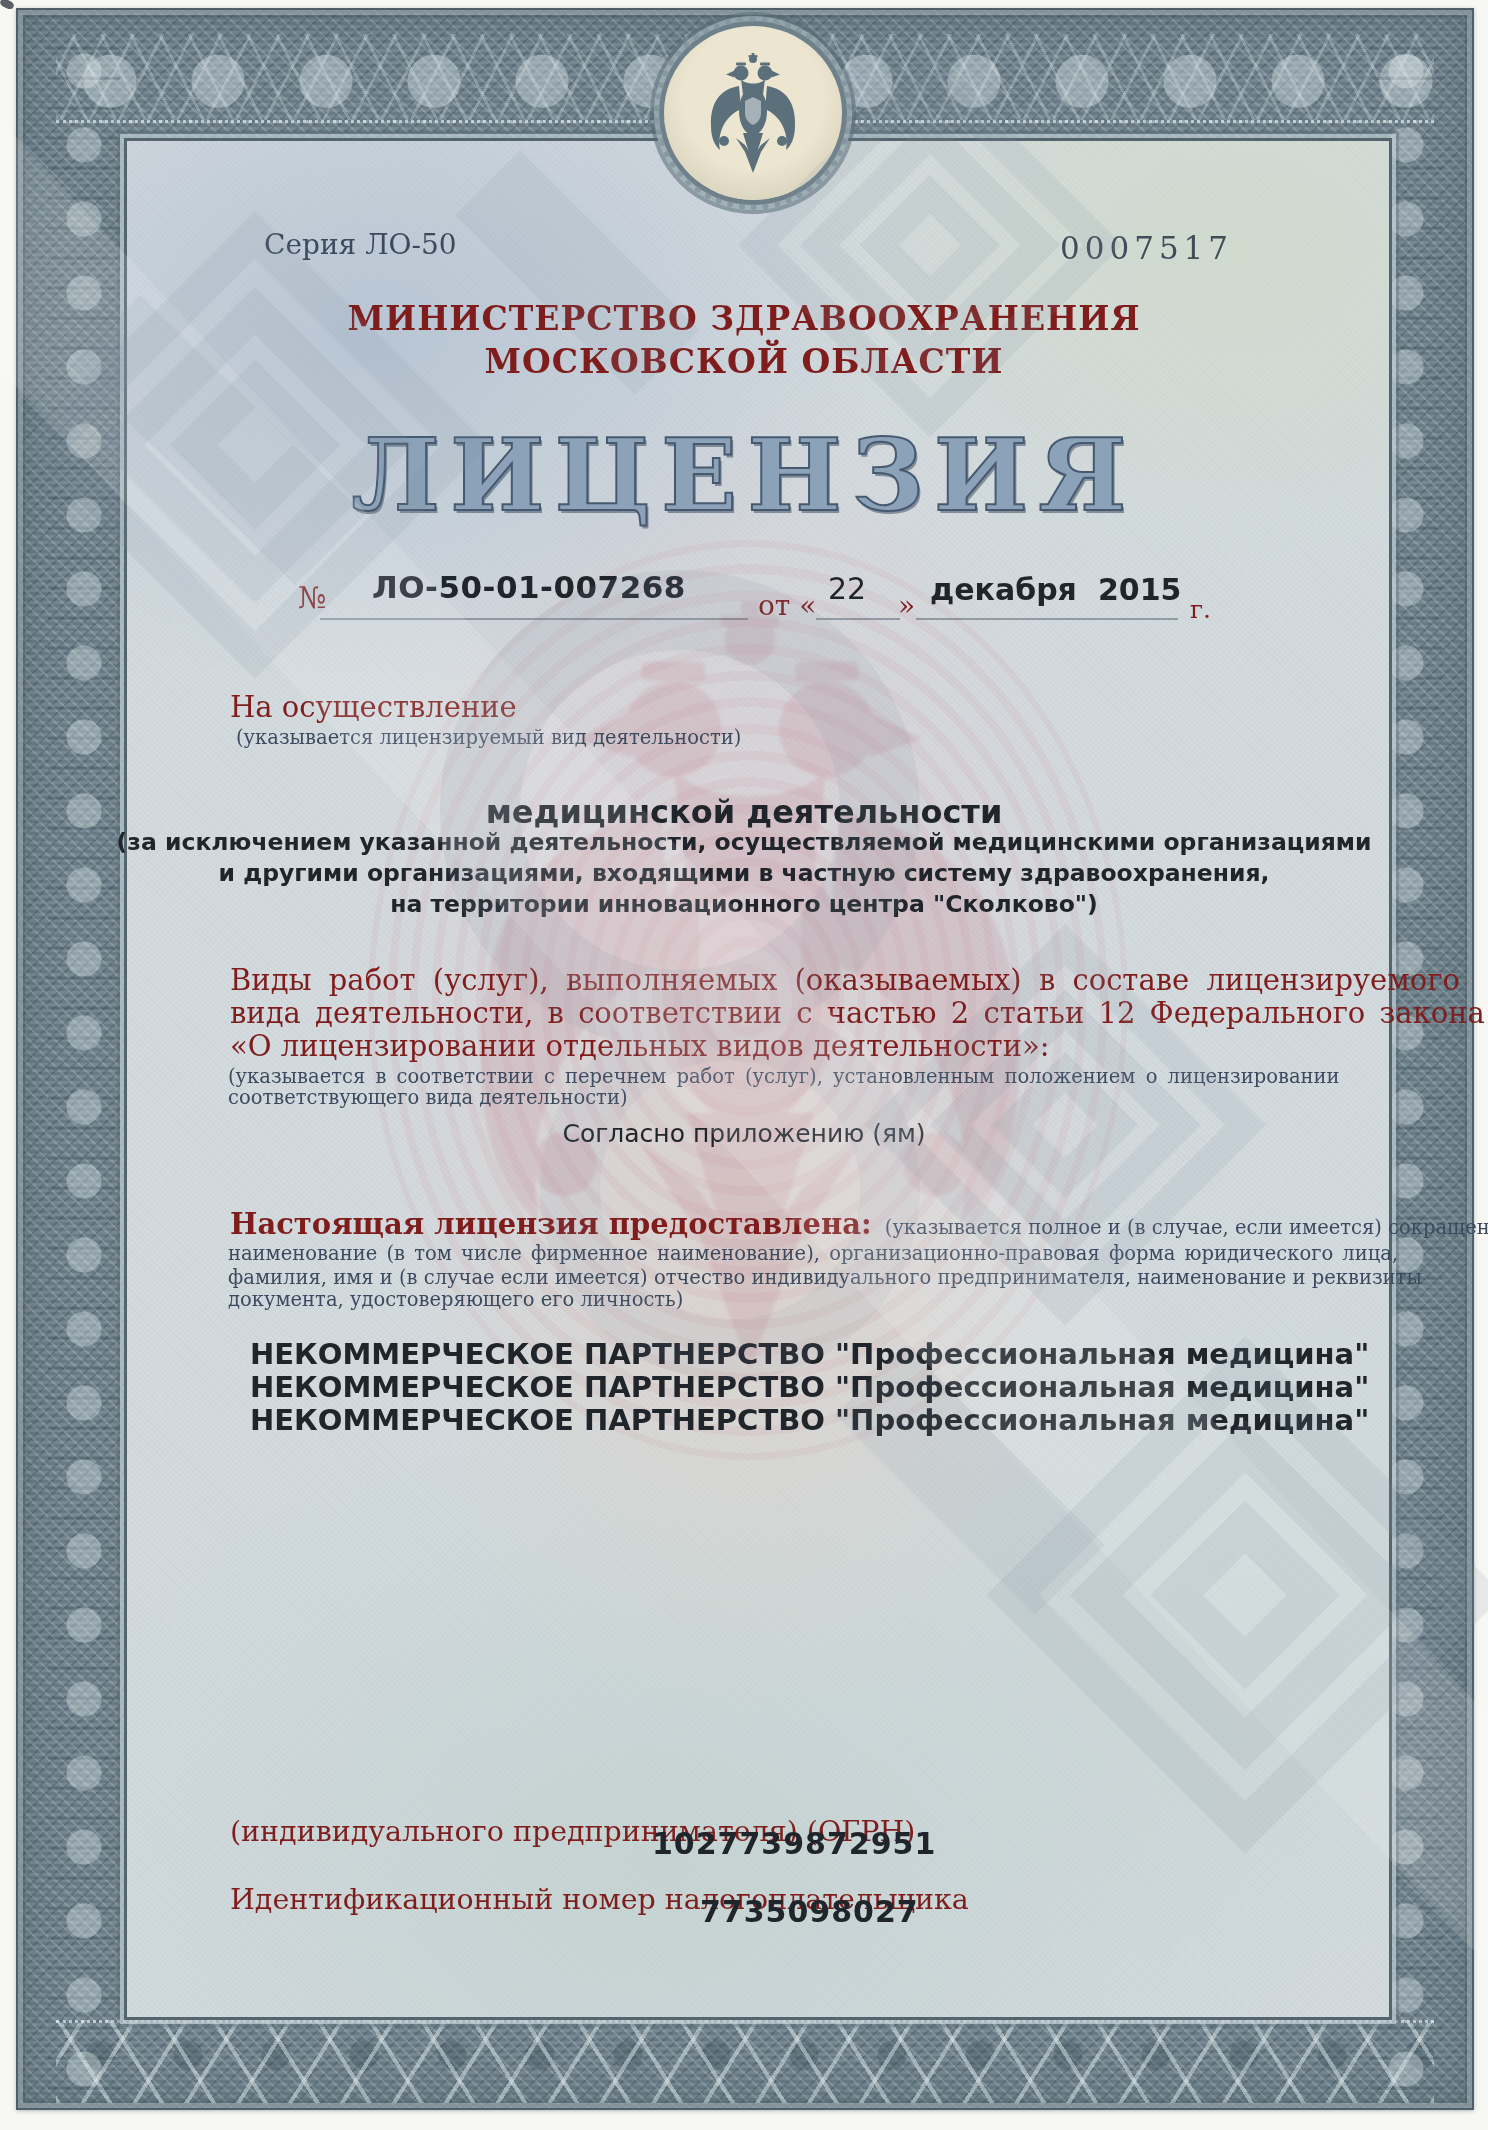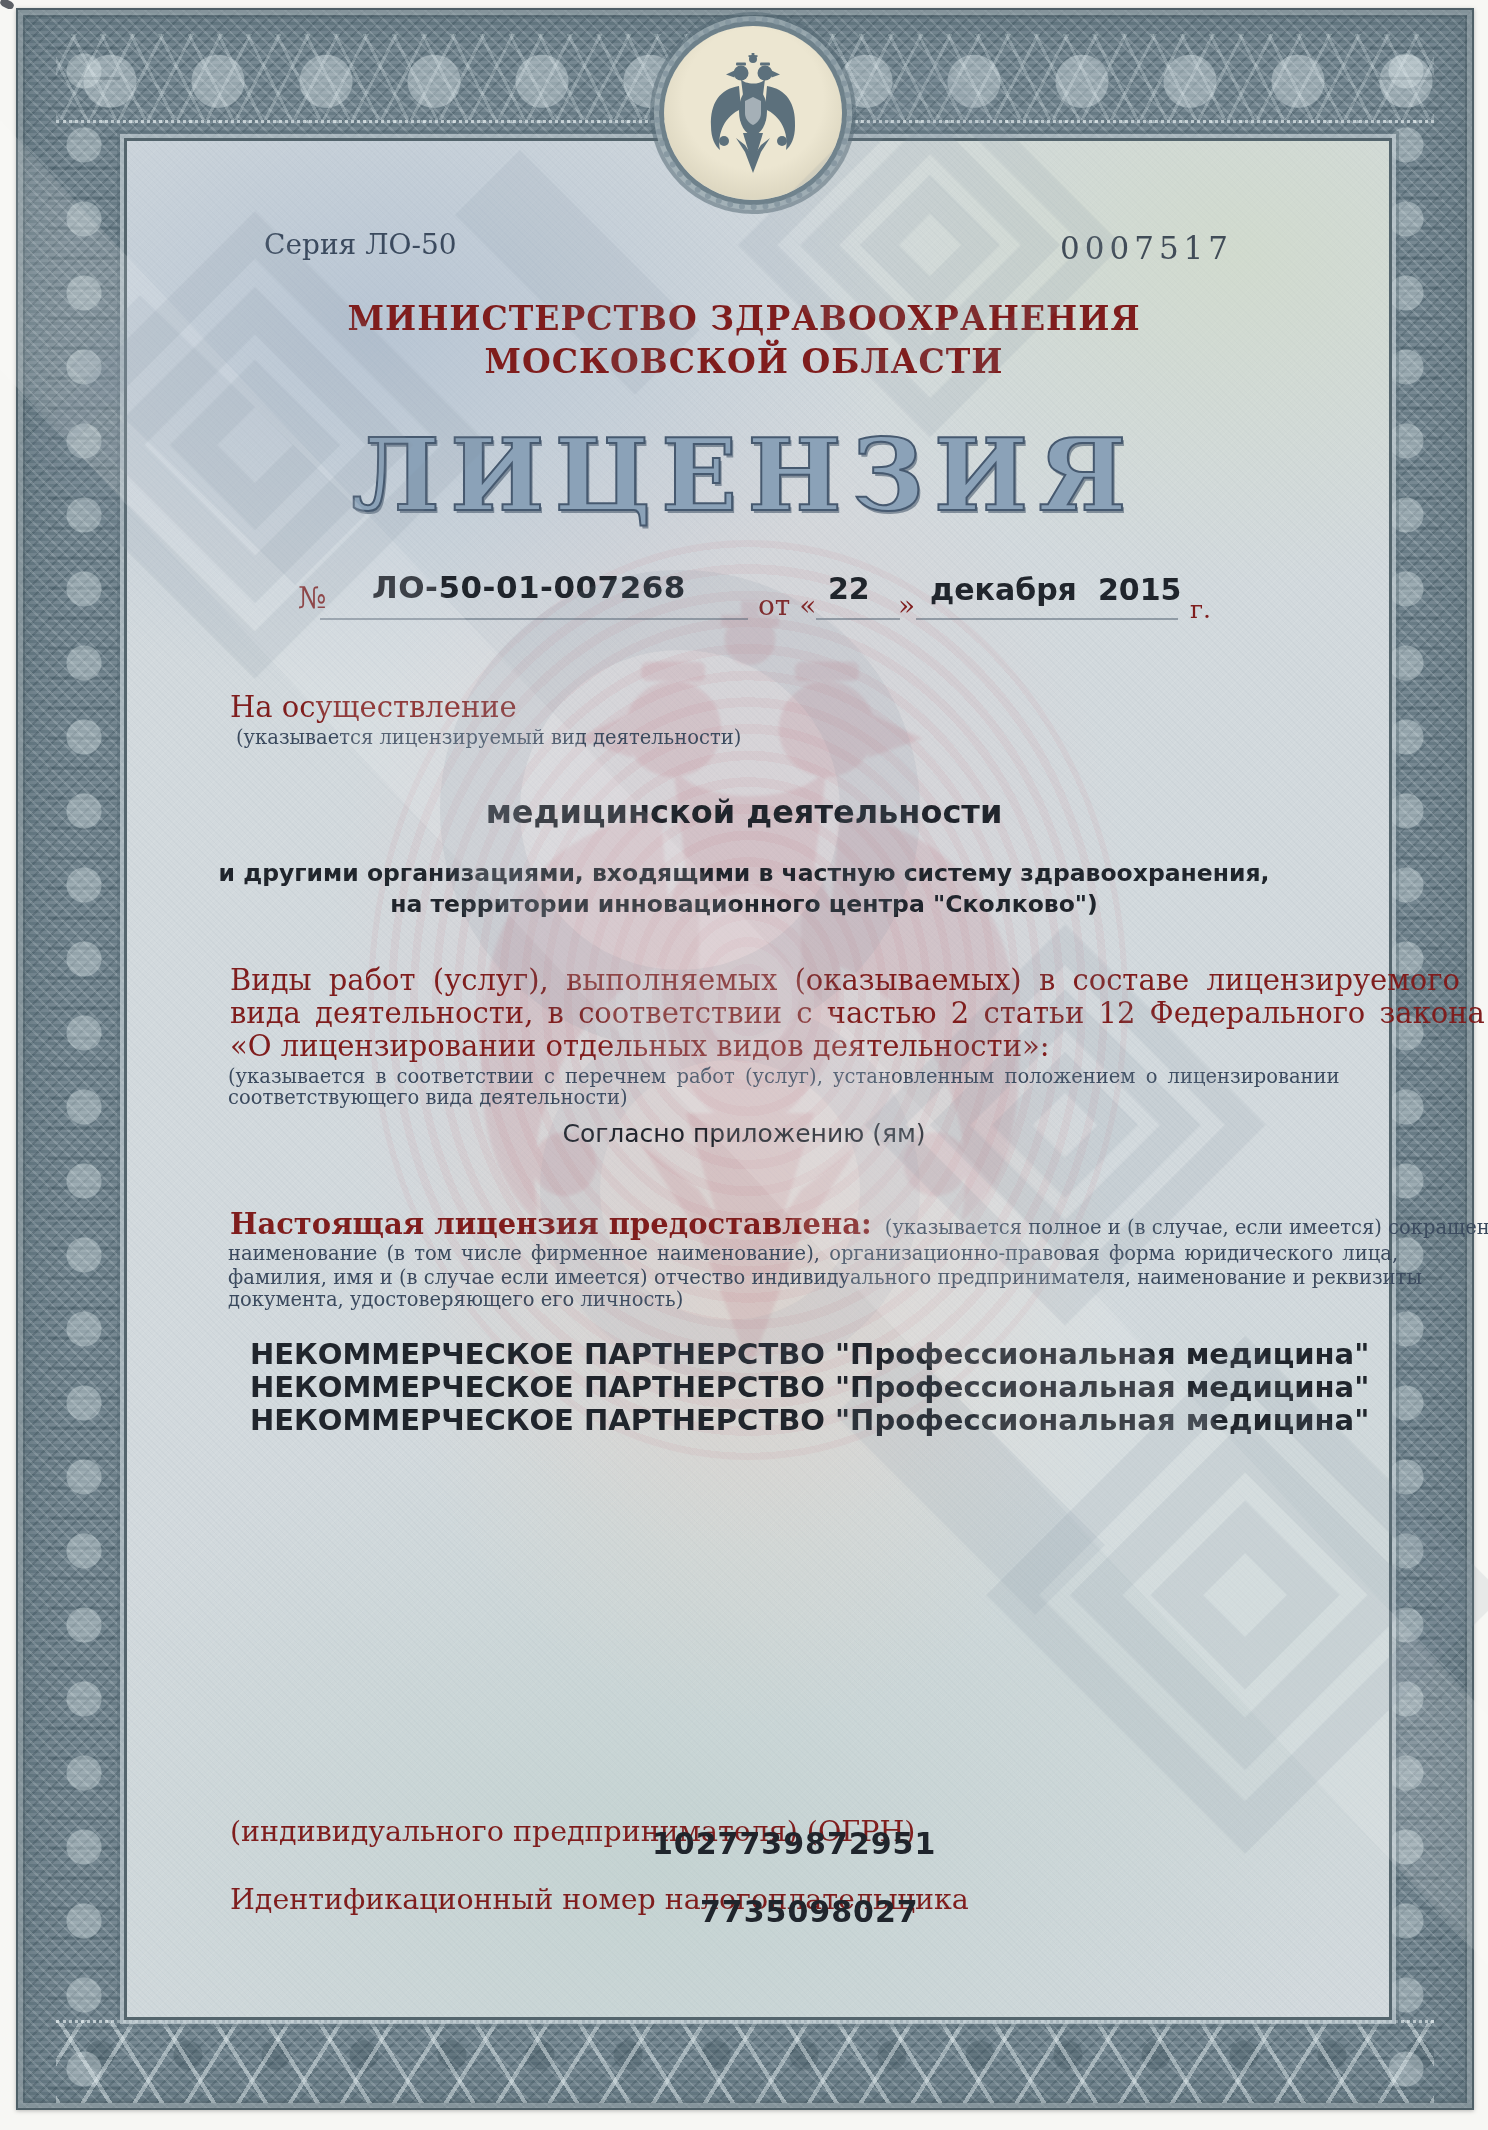--- a/index.html
+++ b/index.html
@@ -168,32 +168,33 @@
 
   <div class="t serif ink center" style="top:300px;font-size:33px;font-weight:bold;letter-spacing:1px">МИНИСТЕРСТВО ЗДРАВООХРАНЕНИЯ</div>
   <div class="t serif ink center" style="top:343px;font-size:33px;font-weight:bold;letter-spacing:1px">МОСКОВСКОЙ ОБЛАСТИ</div>
 
   <div class="t serif title center" style="top:418px">ЛИЦЕНЗИЯ</div>
 
   <div class="t serif ink" style="left:298px;top:581px;font-size:30px">№</div>
   <div class="t sans ink-dark" style="left:372px;top:570px;font-size:31px;font-weight:bold;letter-spacing:.5px">ЛО-50-01-007268</div>
   <div class="u" style="left:320px;top:618px;width:428px"></div>
   <div class="t serif ink" style="left:758px;top:590px;font-size:28px">от «</div>
-  <div class="t sans ink-dark" style="left:828px;top:572px;font-size:30px;font-weight:bold">22</div>
+  <div class="t sans ink-dark" style="left:828px;top:572px;font-size:30px;font-weight:normal">22</div>
   <div class="u" style="left:816px;top:618px;width:84px"></div>
   <div class="t serif ink" style="left:898px;top:590px;font-size:28px">»</div>
   <div class="t sans ink-dark" style="left:930px;top:573px;font-size:30px;font-weight:bold">декабря</div>
   <div class="t sans ink-dark" style="left:1098px;top:573px;font-size:30px;font-weight:bold">2015</div>
   <div class="u" style="left:916px;top:618px;width:262px"></div>
   <div class="t serif ink" style="left:1190px;top:596px;font-size:25px">г.</div>
 
   <div class="t serif ink" style="left:230px;top:691px;font-size:29px">На осуществление</div>
   <div class="t serif ink-soft" style="left:236px;top:727px;font-size:19.5px">(указывается лицензируемый вид деятельности)</div>
 
   <div class="t sans ink-dark center" style="top:794px;font-size:32px;font-weight:bold">медицинской деятельности</div>
+  <div class="t sans ink-dark center" style="top:829px;font-size:23.5px;font-weight:bold">(за исключением указанной деятельности, осуществляемой медицинскими организациями</div>
   <div class="t sans ink-dark center" style="top:891px;font-size:23.5px;font-weight:bold">на территории инновационного центра "Сколково")</div>
   <div class="t sans ink-dark center" style="top:860px;font-size:23.5px;font-weight:bold">и другими организациями, входящими в частную систему здравоохранения,</div>
 
   <div class="t serif ink" style="left:230px;top:964px;font-size:29px;word-spacing:8px">Виды работ (услуг), выполняемых (оказываемых) в составе лицензируемого</div>
   <div class="t serif ink" style="left:230px;top:997px;font-size:29px;word-spacing:5px">вида деятельности, в соответствии с частью 2 статьи 12 Федерального закона</div>
   <div class="t serif ink" style="left:230px;top:1030px;font-size:29px">«О лицензировании отдельных видов деятельности»:</div>
   <div class="t serif ink-soft" style="left:228px;top:1066px;font-size:19.5px;word-spacing:4px">(указывается в соответствии с перечнем работ (услуг), установленным положением о лицензировании</div>
   <div class="t serif ink-soft" style="left:228px;top:1087px;font-size:19.5px">соответствующего вида деятельности)</div>
 
   <div class="t sans ink-dark center" style="top:1120px;font-size:25px;font-weight:normal">Согласно приложению (ям)</div>

